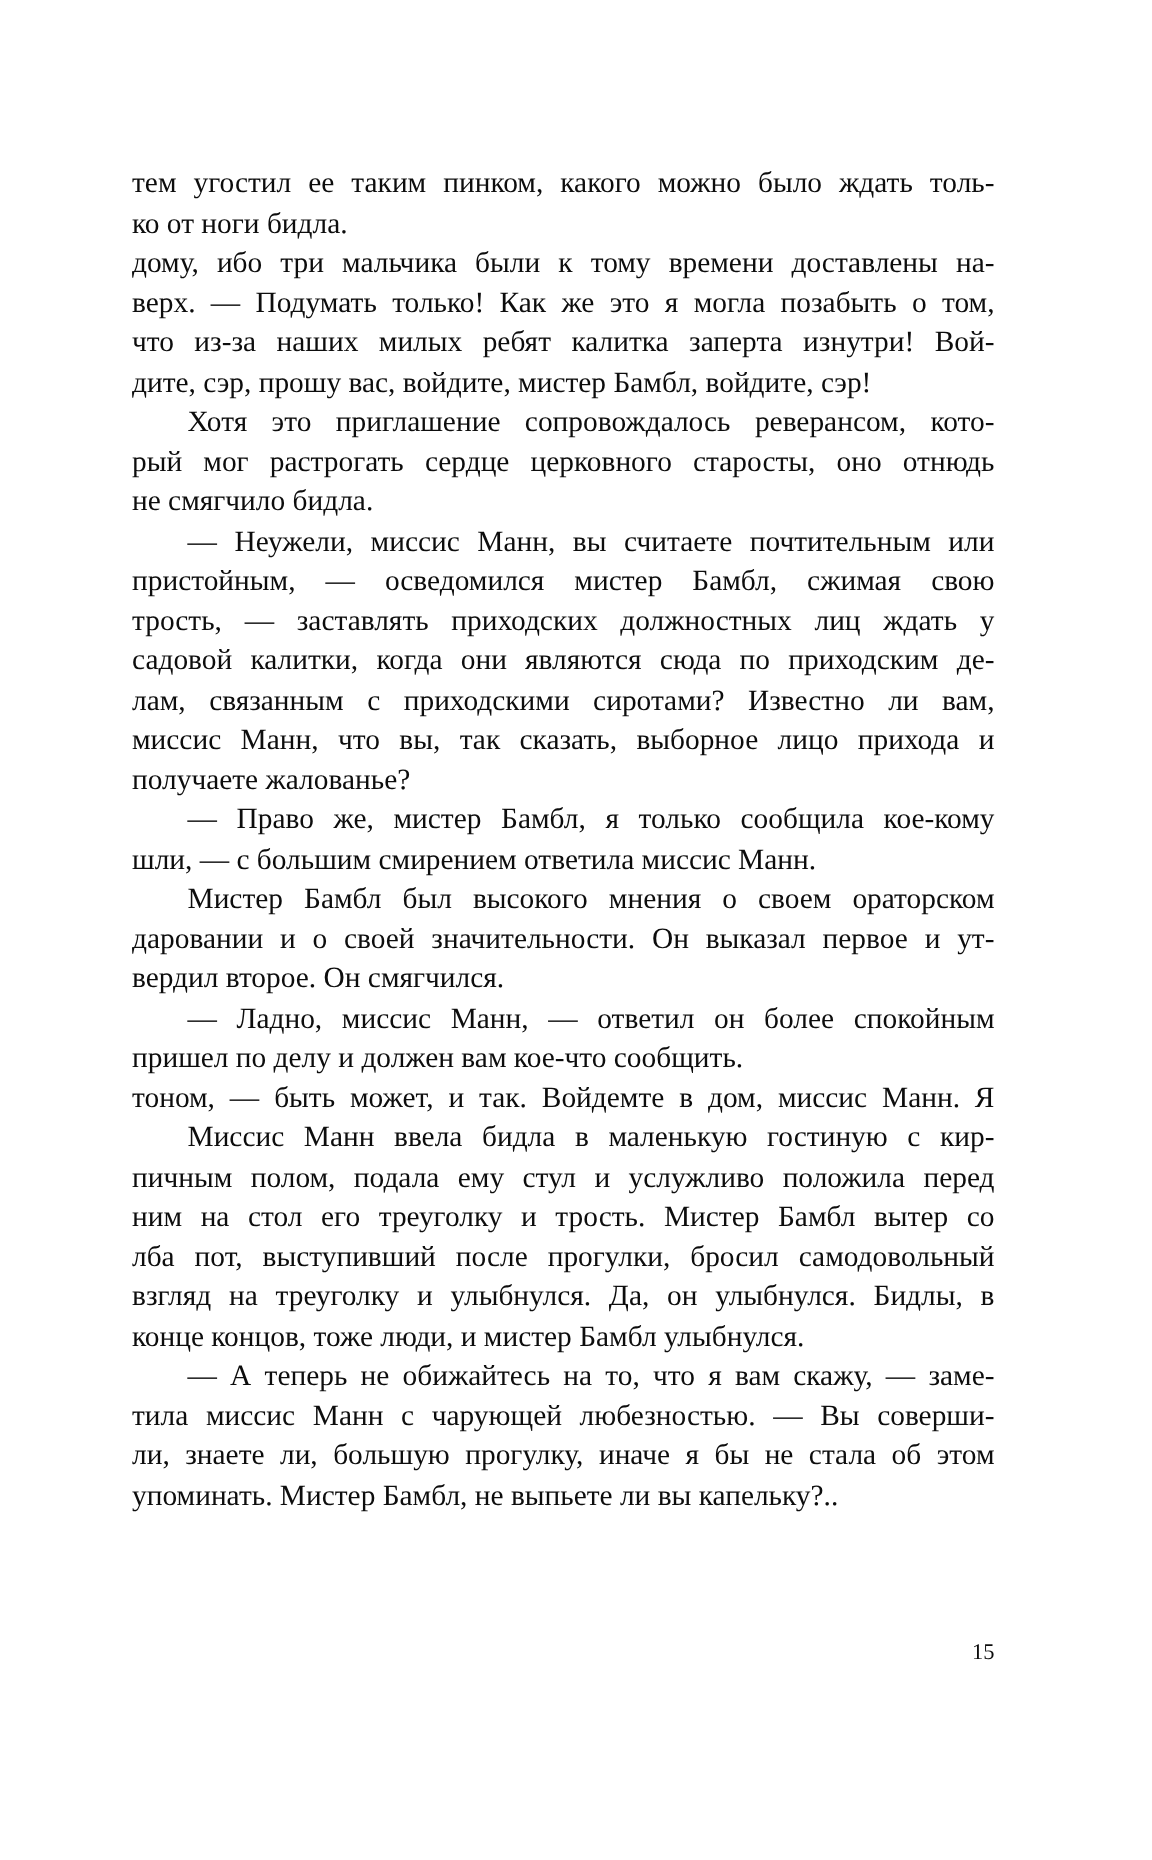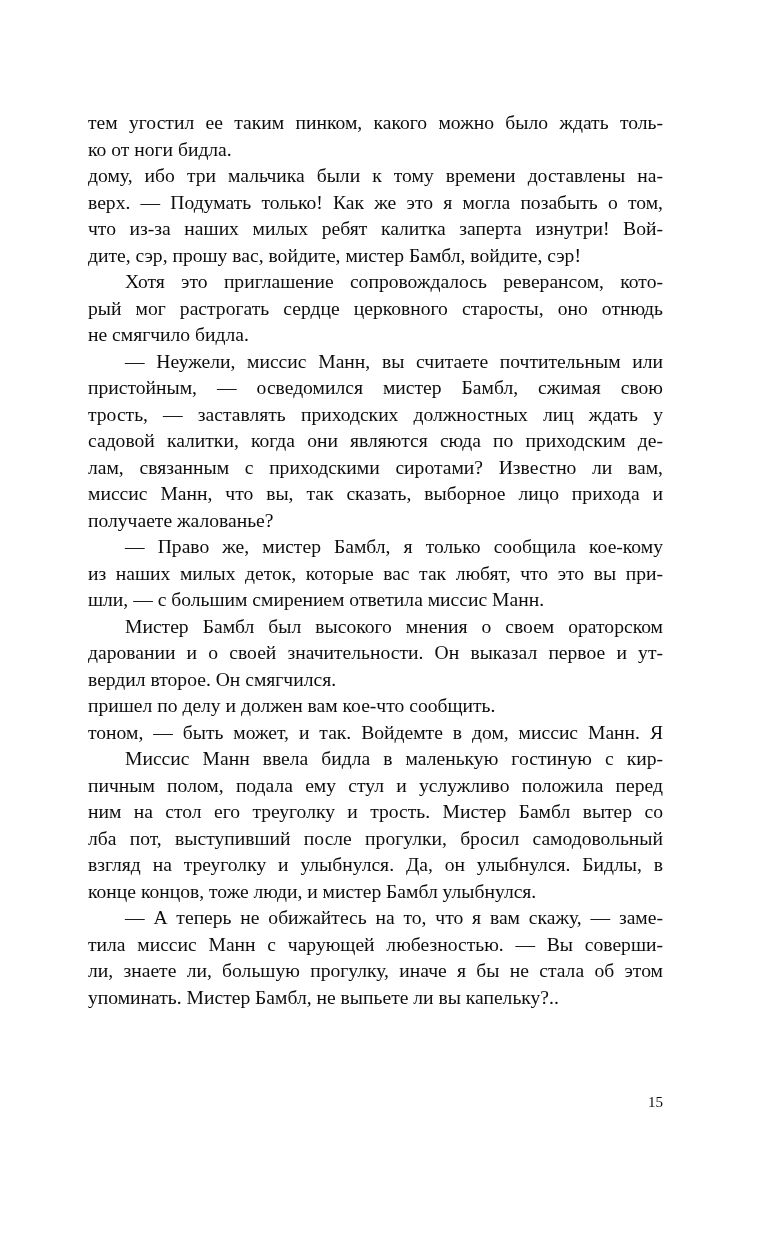--- a/index.html
+++ b/index.html
@@ -76,29 +76,29 @@
         <div class="line indent">— Неужели, миссис Манн, вы считаете почтительным или</div>
         <div class="line">пристойным, — осведомился мистер Бамбл, сжимая свою</div>
         <div class="line">трость, — заставлять приходских должностных лиц ждать у</div>
         <div class="line">садовой калитки, когда они являются сюда по приходским де-</div>
         <div class="line">лам, связанным с приходскими сиротами? Известно ли вам,</div>
         <div class="line">миссис Манн, что вы, так сказать, выборное лицо прихода и</div>
         <div class="line last">получаете жалованье?</div>
       </div>
       <div class="paragraph">
         <div class="line indent">— Право же, мистер Бамбл, я только сообщила кое-кому</div>
-        <div class="line">из наших милых деток, которые вас так любят, что это вы при-</div>
         <div class="line last">шли, — с большим смирением ответила миссис Манн.</div>
       </div>
       <div class="paragraph">
         <div class="line indent">Мистер Бамбл был высокого мнения о своем ораторском</div>
         <div class="line">даровании и о своей значительности. Он выказал первое и ут-</div>
         <div class="line last">вердил второе. Он смягчился.</div>
       </div>
       <div class="paragraph">
+        <div class="line indent">— Ладно, миссис Манн, — ответил он более спокойным</div>
         <div class="line last">пришел по делу и должен вам кое-что сообщить.</div>
         <div class="line">тоном, — быть может, и так. Войдемте в дом, миссис Манн. Я</div>
       </div>
       <div class="paragraph">
         <div class="line indent">Миссис Манн ввела бидла в маленькую гостиную с кир-</div>
         <div class="line">пичным полом, подала ему стул и услужливо положила перед</div>
         <div class="line">ним на стол его треуголку и трость. Мистер Бамбл вытер со</div>
         <div class="line">лба пот, выступивший после прогулки, бросил самодовольный</div>
         <div class="line">взгляд на треуголку и улыбнулся. Да, он улыбнулся. Бидлы, в</div>
         <div class="line last">конце концов, тоже люди, и мистер Бамбл улыбнулся.</div>

